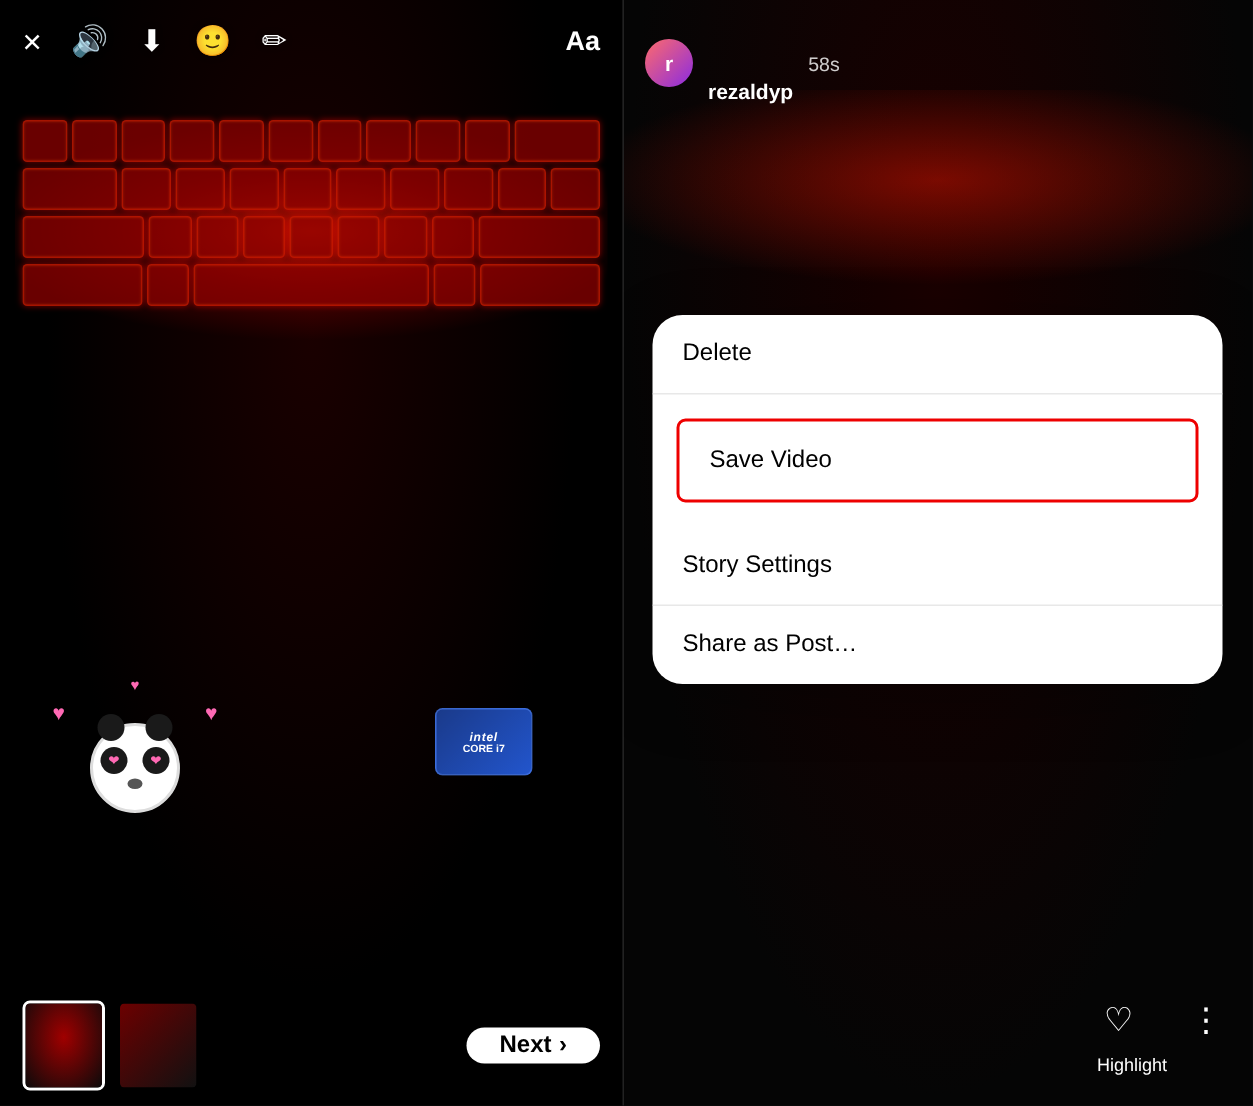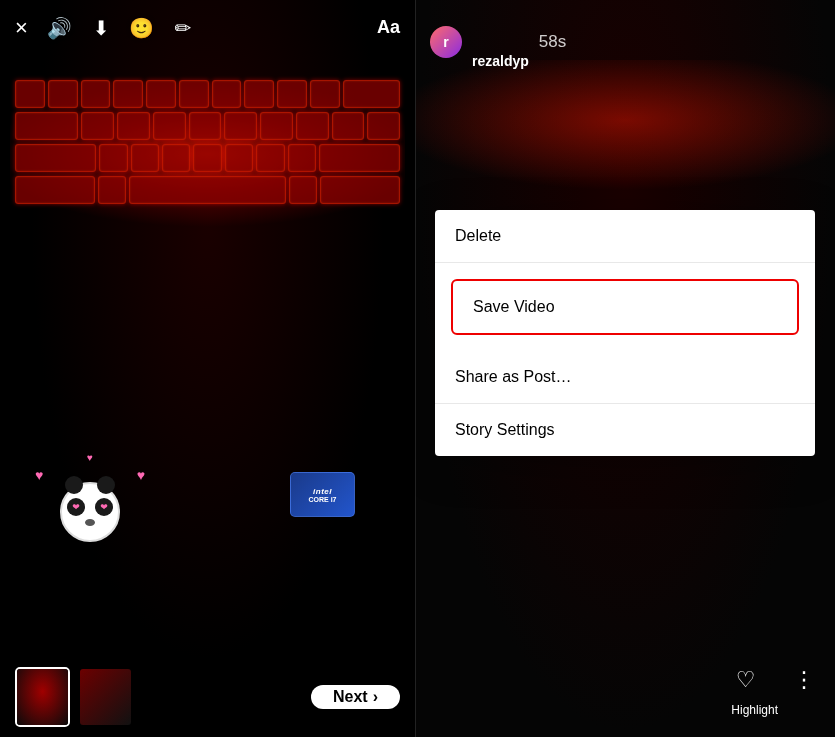--- a/index.html
+++ b/index.html
@@ -312,31 +312,31 @@
 
     .username {
       color: #fff;
       font-size: 14px;
       font-weight: 600;
       margin-top: 38px;
     }
 
     .timestamp {
       color: rgba(255,255,255,0.8);
-      font-size: 17px;
+      font-size: 13px;
     }
 
     
     .context-menu {
       position: absolute;
       top: 210px;
       left: 20px;
       right: 20px;
       background: #fff;
-      border-radius: 4px;
+      border-radius: 20px;
       overflow: hidden;
       z-index: 20;
       box-shadow: 0 10px 40px rgba(0,0,0,0.3);
     }
 
     .menu-item {
       padding: 17px 20px;
       font-size: 16px;
       color: #000;
       cursor: pointer;
@@ -517,24 +517,24 @@
   </div>
 
   <div class="context-menu">
     <div class="menu-item">
       <span>Delete</span>
     </div>
     <div class="menu-item save-video">
       <span>Save Video</span>
     </div>
     <div class="menu-item">
+      <span>Story Settings</span>
+    </div>
+    <div class="menu-item">
       <span>Share as Post…</span>
-    </div>
-    <div class="menu-item">
-      <span>Story Settings</span>
     </div>
   </div>
 
   <div class="bottom-actions">
     <div class="action-btn">
       <div class="action-icon">♡</div>
       <span class="action-label">Highlight</span>
     </div>
     <div class="more-dots">⋮</div>
   </div>

